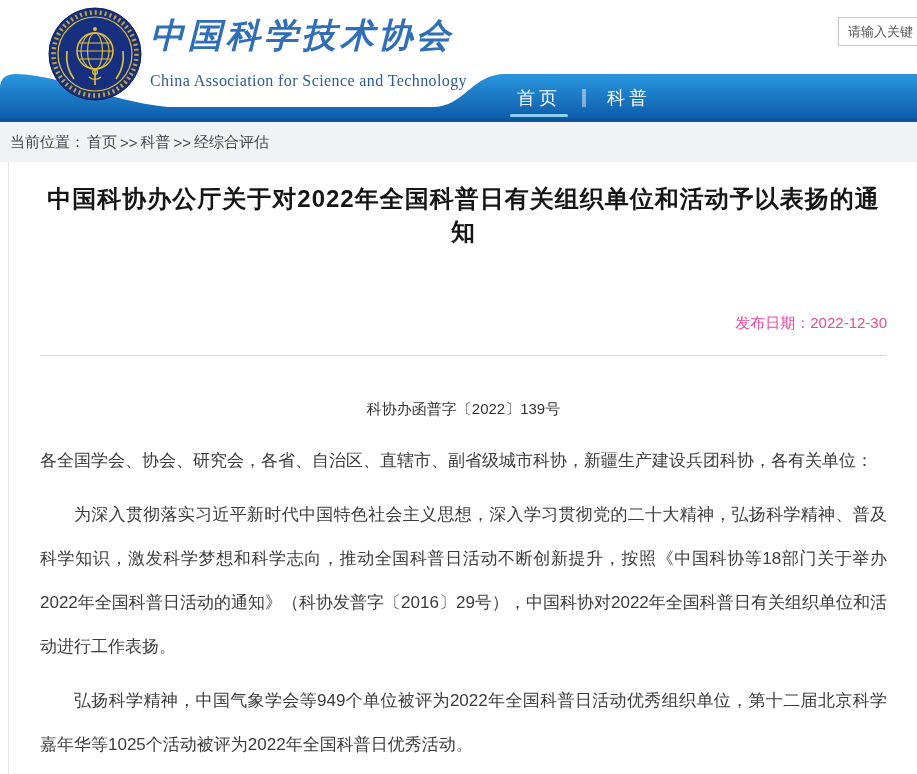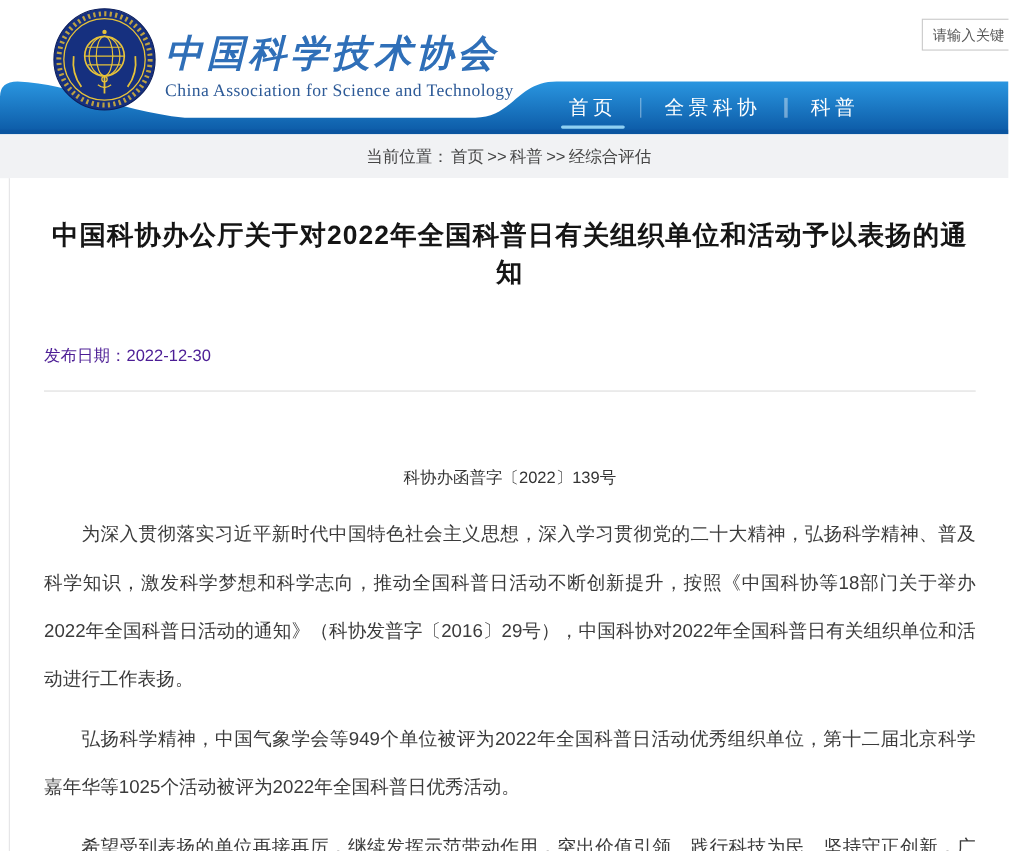--- a/index.html
+++ b/index.html
@@ -6,28 +6,28 @@
   html,body { background:#fff; }
   .page {
     position:relative; width:917px; height:774px; overflow:hidden;
     background:#fff; font-family:"Liberation Sans", sans-serif;
   }
 
   
   .header { position:relative; height:122px; background:#fff; }
   .ribbon { position:absolute; left:0; top:0; z-index:1; }
   .emblem { position:absolute; left:48px; top:7px; width:94px; height:94px; z-index:3; cursor:pointer; }
-  .brand { position:absolute; left:150px; top:28px; z-index:3; cursor:pointer; }
+  .brand { position:absolute; left:150px; top:14px; z-index:3; cursor:pointer; }
   .brand-cn {
     font-family:"DejaVu Serif", serif; font-style:italic; font-weight:bold;
     font-size:34px; line-height:42px; color:#2f6fb8; letter-spacing:4px; white-space:nowrap;
   }
   .brand-en {
     font-family:"Liberation Serif", serif; font-size:16px; color:#2d5a97;
-    margin-top:4px; letter-spacing:0.4px; white-space:nowrap;
+    margin-top:16px; letter-spacing:0.4px; white-space:nowrap;
   }
   .search {
     position:absolute; left:838px; top:17px; width:140px; height:29px; z-index:3;
     border:1px solid #c9c9c9; background:#fff; font-size:13px; color:#555;
     padding:0 9px; outline:none; font-family:"Liberation Sans", sans-serif;
   }
   .search::placeholder { color:#555; opacity:1; }
 
   .nav { position:absolute; left:496px; top:74px; height:48px; z-index:2; display:flex; align-items:center; }
   .nav-item {
@@ -49,25 +49,25 @@
   .breadcrumb .crumb { cursor:pointer; margin:0 2px; }
   .breadcrumb .sep { margin:0 1px; color:#454545; }
 
   
   .content {
     margin-left:8px; border-left:1px solid #e4e4e6;
     padding:0 30px 24px 31px; background:#fff; min-height:612px;
   }
   .doc-title {
     text-align:center; font-size:24px; font-weight:bold; color:#151515;
-    letter-spacing:1px; line-height:33px; padding-top:36px;
+    letter-spacing:1px; line-height:33px; padding-top:20px;
   }
-  .pub-date { text-align:left; font-size:15px; color:#4c1d95; margin-top:50px; }
+  .pub-date { text-align:right; font-size:15px; color:#ec4899; margin-top:66px; }
   .divider { border:none; border-top:1px solid #dcdcdc; margin-top:22px; }
-  .doc-number { text-align:center; font-size:15px; color:#333; margin-top:69px; }
+  .doc-number { text-align:center; font-size:15px; color:#333; margin-top:44px; }
   .body-text { margin-top:20px; font-size:17px; color:#3b3b3b; }
   .body-text p { line-height:44px; margin:10px 0; text-align:justify; }
   .body-text p.indent { text-indent:2em; }
 </style>
 </head>
 <body>
 
 <div class="page">
 
   <div class="header">
@@ -107,52 +107,50 @@
     </div>
 
     <input class="search" type="text" placeholder="请输入关键" style="">
 
     <nav class="nav">
       <div class="nav-item">
         <span>首页</span>
         <i class="active-bar" style="background: rgb(143, 208, 242);"></i>
       </div>
       <i class="nav-sep"></i>
-      <div class="nav-item">
-        <span>全景科协</span>
-      </div>
       <i class="nav-sep"></i>
       <i class="nav-sep"></i>
       <i class="nav-sep"></i>
       <div class="nav-item">
         <span>科普</span>
       </div>
     </nav>
   </div>
 
-  <div class="breadcrumb" style="background: rgb(241, 242, 244); justify-content: center;">
+  <div class="breadcrumb" style="background: rgb(241, 242, 244);">
     <span>当前位置：</span>
     <span class="crumb">首页</span>
     <span class="sep">&gt;&gt;</span>
     <span class="crumb">科普</span>
     <span class="sep">&gt;&gt;</span>
     <span class="crumb">经综合评估</span>
   </div>
 
   <div class="content">
     <h1 class="doc-title">中国科协办公厅关于对2022年全国科普日有关组织单位和活动予以表扬的通知</h1>
 
     <div class="pub-date">
       <span>发布日期：</span><span>2022-12-30</span>
     </div>
 
     <hr class="divider">
 
     <div class="doc-number">科协办函普字〔2022〕139号</div>
 
     <div class="body-text">
+      <p>各全国学会、协会、研究会，各省、自治区、直辖市、副省级城市科协，新疆生产建设兵团科协，各有关单位：</p>
       <p class="indent">为深入贯彻落实习近平新时代中国特色社会主义思想，深入学习贯彻党的二十大精神，弘扬科学精神、普及科学知识，激发科学梦想和科学志向，推动全国科普日活动不断创新提升，按照《中国科协等18部门关于举办2022年全国科普日活动的通知》（科协发普字〔2016〕29号），中国科协对2022年全国科普日有关组织单位和活动进行工作表扬。</p>
       <p class="indent">弘扬科学精神，中国气象学会等949个单位被评为2022年全国科普日活动优秀组织单位，第十二届北京科学嘉年华等1025个活动被评为2022年全国科普日优秀活动。</p>
       <p class="indent">希望受到表扬的单位再接再厉，继续发挥示范带动作用，突出价值引领、践行科技为民、坚持守正创新，广泛弘扬科学精神和科学家精神，持续开展形式多样、丰富多彩的优质科普活动，在全社会营造热爱科学、崇尚创新的浓厚氛围，为全民科学素质建设作出贡献，服务高水平科技自立自强和科技强国建设。</p>
     </div>
   </div>
 
 </div>
 
 </body></html>

